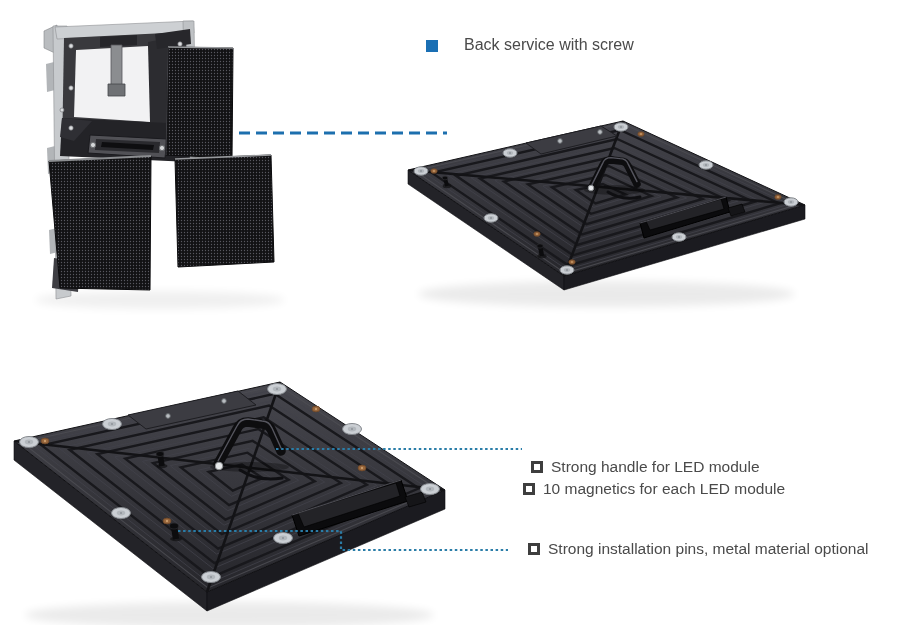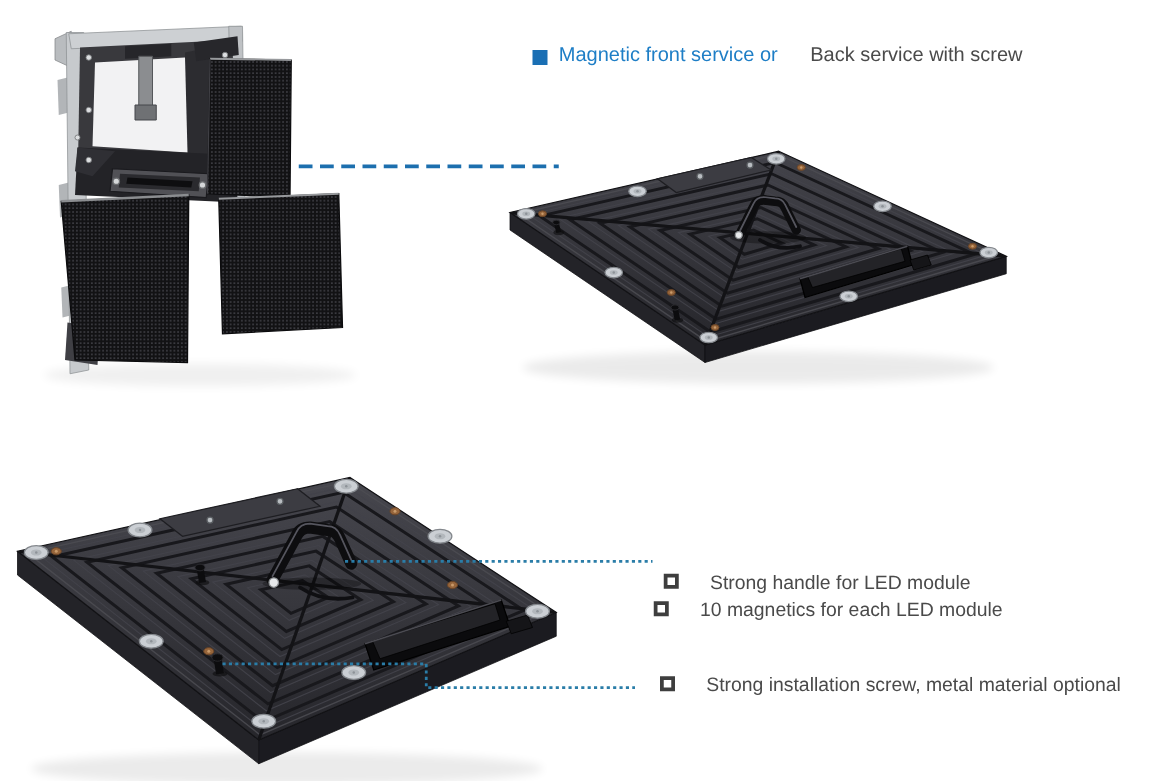--- a/index.html
+++ b/index.html
@@ -11,21 +11,21 @@
   .header-row{
     position:absolute;left:426px;top:36px;display:flex;align-items:center;gap:9px;
     font-size:16px;line-height:18px;white-space:nowrap;
   }
   .header-bullet{
     width:12px;height:12px;background:var(--bullet-blue,#1a6fb4);flex:0 0 auto;margin-top:1px;
   }
   .hl{color:var(--accent-blue,#1e7ec6);}
   .rest{color:var(--text-dark,#4a4a4a);margin-left:17px;}
   .callout{
-    position:absolute;display:flex;gap:25px;
+    position:absolute;display:flex;align-items:center;gap:8px;
     font-size:15.5px;line-height:17px;color:var(--text-dark,#4a4a4a);white-space:nowrap;
   }
   .cbox{
     width:12px;height:12px;box-sizing:border-box;border:3px solid #3e3e3e;background:#ffffff;
     flex:0 0 auto;margin-top:1px;
   }
   .c1{left:531px;top:458px;}
   .c2{left:523px;top:480px;}
   .c3{left:528px;top:540px;}
 </style>
@@ -325,30 +325,29 @@
         <path d="M 240 470 q 18 12 42 8" fill="none" stroke="#0f0f12" stroke-width="3" stroke-linecap="round"></path>
       </g>
 
     <line id="dash-line" x1="239" y1="133" x2="447" y2="133" stroke="#1c6fae" stroke-width="3" stroke-dasharray="11 6"></line>
     <line id="dot-line-1" x1="276" y1="449" x2="522" y2="449" stroke="#2a7da8" stroke-width="2.2" stroke-dasharray="2.5 2.6"></line>
     <polyline id="dot-line-2" points="178,531 341,531 341,550 508,550" fill="none" stroke="#2a7da8" stroke-width="2.2" stroke-dasharray="2.5 2.6"></polyline>
   </svg>
 
   <div class="header-row">
     <span class="header-bullet"></span>
-    <span class="hl">Magnetic front service or</span>
     <span class="rest">Back service with screw</span>
   </div>
 
   <div class="callout c1">
     <span class="cbox"></span>
     <span>Strong handle for LED module</span>
   </div>
   <div class="callout c2">
     <span class="cbox"></span>
     <span>10 magnetics for each LED module</span>
   </div>
   <div class="callout c3">
     <span class="cbox"></span>
-    <span>Strong installation screw, metal material optional</span>
+    <span>Strong installation pins, metal material optional</span>
   </div>
 
 </div>
 
 </body></html>

